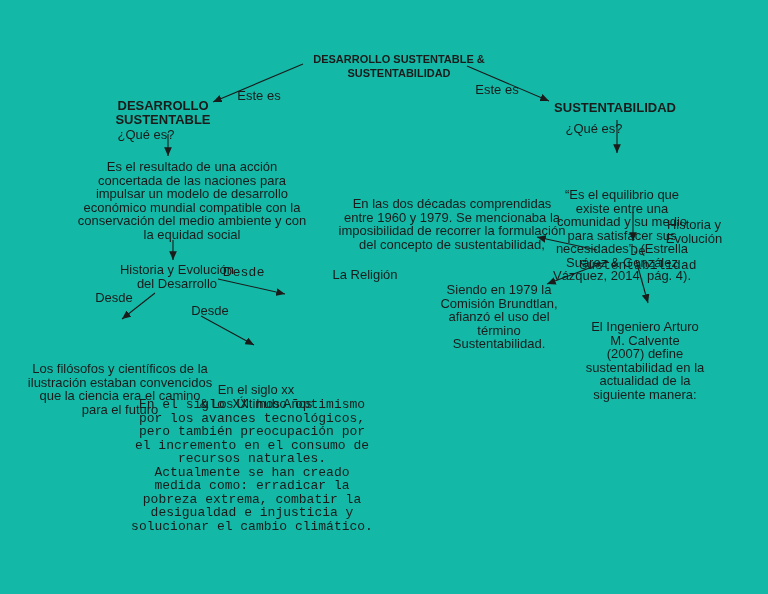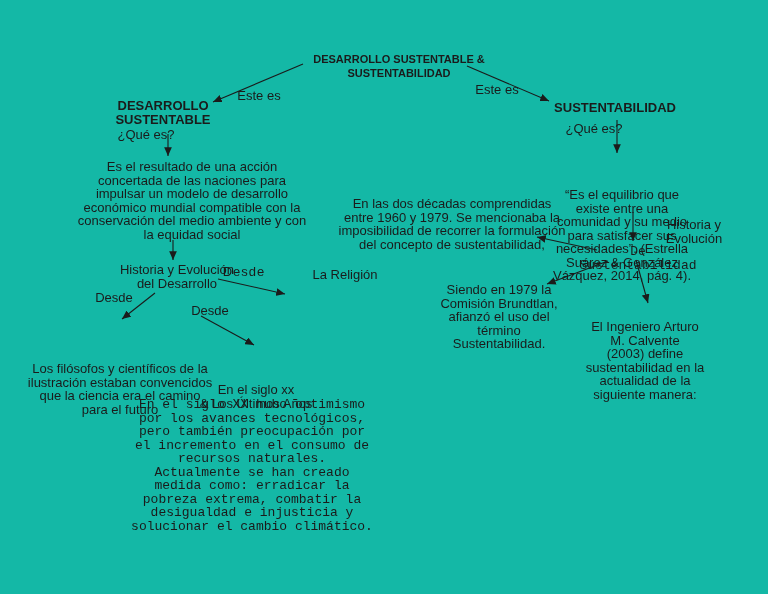--- a/index.html
+++ b/index.html
@@ -27,21 +27,21 @@
   #lbl-este-right  { left: 497px; top: 83px; }
   #nd-ds-title     { left: 163px; top: 99px; }
   #lbl-que-left    { left: 146px; top: 128px; }
   #nd-ds-body      { left: 192px; top: 160px; }
   #nd-hist         { left: 177px; top: 263px; }
   #lbl-desde-right { left: 244px; top: 265px; letter-spacing: 1px; }
   #lbl-desde-left  { left: 114px; top: 291px; }
   #lbl-desde-mid   { left: 210px; top: 304px; }
   #nd-avance-title { left: 121px; top: 331px; }
   #nd-avance-body  { left: 120px; top: 362px; }
-  #nd-religion-title { left: 345px; top: 268px; text-align: right; }
+  #nd-religion-title { left: 365px; top: 268px; text-align: right; }
   #nd-religion-body  { left: 350px; top: 289px; }
   #nd-siglo-title  { left: 256px; top: 354px; margin-top: 29px; }
   #nd-siglo-body   { left: 252px; top: 398px; font-family: Liberation Mono, monospace; }
   #nd-decadas      { left: 452px; top: 197px; text-align: center; }
   #nd-sust-title   { left: 615px; top: 101px; }
   #lbl-que-right   { left: 594px; top: 122px; }
   #nd-sust-body    { left: 622px; top: 156px; margin-top: 32px; }
   #lbl-hist-right  { left: 694px; top: 218px; }
   #nd-desust       { left: 638px; top: 245px; font-family: Liberation Mono, monospace; }
   #nd-brundtlan    { left: 499px; top: 283px; }
@@ -132,16 +132,16 @@
   <div class="txt" id="lbl-hist-right">Historia y Evolución</div>
   <div class="txt" id="nd-desust">De Sustentabilidad</div>
 
   <div class="txt" id="nd-brundtlan">Siendo en 1979 la
 Comisión Brundtlan,
 afianzó el uso del
 término
 Sustentabilidad.</div>
 
   <div class="txt" id="nd-calvente-intro">El Ingeniero Arturo M. Calvente
-(2003) define sustentabilidad en la
+(2007) define sustentabilidad en la
 actualidad de la siguiente manera:</div>
 
 </div>
 
 </body></html>

